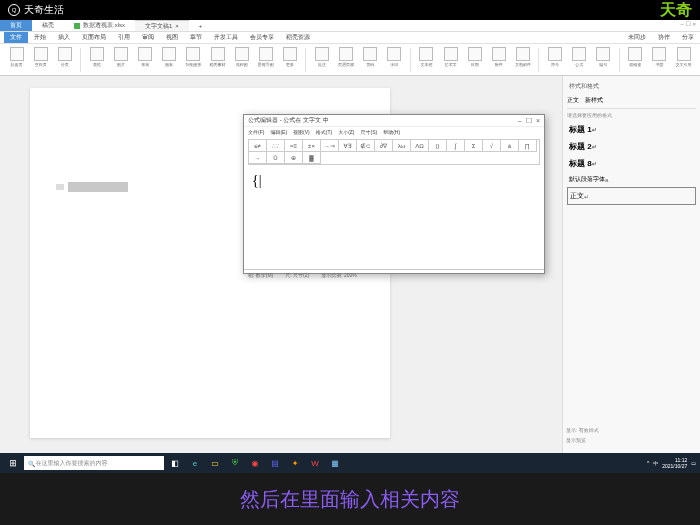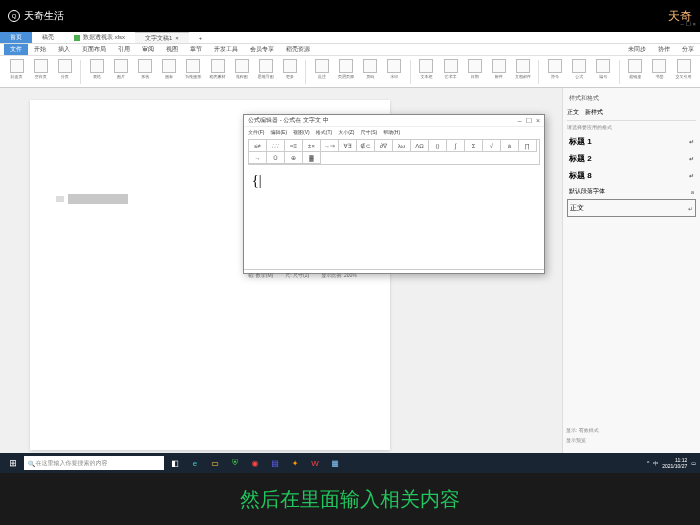--- a/index.html
+++ b/index.html
@@ -1,21 +1,21 @@
 <!DOCTYPE html>
 <html><head>
 <meta charset="utf-8">
 <style>
 *{margin:0;padding:0;box-sizing:border-box;font-family:"Microsoft YaHei",sans-serif}
 body{width:700px;height:525px;background:#e8e8e8;position:relative;overflow:hidden}
 .screen{position:absolute;top:0;left:0;width:700px;height:525px;background:#f0f0f0}
-.topbar{height:32px;background:#000;display:flex;align-items:center;padding:0 8px;justify-content:space-between}
+.topbar{height:20px;background:#000;display:flex;align-items:center;padding:0 8px;justify-content:space-between}
 .logo{color:#fff;font-size:10px;display:flex;align-items:center;gap:4px}
 .logo-ico{width:12px;height:12px;border:1.5px solid #fff;border-radius:50%;display:flex;align-items:center;justify-content:center;font-size:6px}
-.tr{color:#fdba74;font-size:12px;font-weight:normal}
+.tr{color:#84cc16;font-size:16px;font-weight:bold}
 .tabs{height:12px;background:#fff;display:flex;font-size:6px;border-bottom:1px solid #ddd}
 .tab{padding:0 10px;display:flex;align-items:center;color:#555;gap:3px}
 .tab.blue{background:#4a90d9;color:#fff}
 .tab.green::before{content:"";width:6px;height:6px;background:#4caf50}
 .tab.active{background:#f5f5f5;border-top:1px solid #ccc}
 .ribbon-tabs{height:12px;background:#fff;display:flex;font-size:6px;padding-left:4px;border-bottom:1px solid #e0e0e0;justify-content:space-between}
 .rt-l,.rt-r{display:flex}
 .rtab{padding:0 6px;display:flex;align-items:center;color:#444}
 .rtab.blue{background:#4a90d9;color:#fff}
 .ribbon{height:32px;background:#fff;display:flex;align-items:center;padding:2px 6px;gap:3px;border-bottom:1px solid #ccc}
@@ -24,42 +24,42 @@
 .sep{width:1px;height:24px;background:#e0e0e0;margin:0 2px}
 .workspace{display:flex;height:380px;background:#f0f0f0}
 .doc-area{flex:1;padding:12px 20px;position:relative}
 .doc-page{width:360px;height:350px;background:#fff;box-shadow:0 1px 3px rgba(0,0,0,.15);margin-left:10px;position:relative}
 .sel{position:absolute;top:94px;left:38px;width:60px;height:10px;background:#c8c8c8}
 .sel-ico{position:absolute;top:96px;left:26px;width:8px;height:6px;background:#ddd}
 .side-panel{width:138px;background:#f8f8f8;border-left:1px solid #ddd;padding:4px;font-size:6px}
 .sp-title{font-size:6px;color:#666;padding:2px}
 .sp-tabs{display:flex;gap:6px;margin:3px 0;font-size:6px;border-bottom:1px solid #ddd;padding-bottom:3px}
 .sp-sub{font-size:5px;color:#888;margin:3px 0}
-.style-item{padding:3px 2px;font-size:7px;display:flex;justify-content:space-between;align-items:center}
+.style-item{padding:3px 2px;font-size:7px;display:flex;justify-content:flex-start;align-items:center}
 .style-item.h{font-weight:bold;font-size:8px}
 .chk{color:#666;font-size:6px}
 .sp-bot{position:absolute;bottom:80px;right:6px;width:130px;font-size:5px;color:#888}
 .sp-bot div{padding:2px}
 
 .dialog{position:absolute;top:114px;left:243px;width:302px;height:160px;background:#fff;border:1px solid #888;box-shadow:2px 2px 8px rgba(0,0,0,.3)}
 .dlg-title{height:12px;background:#fff;display:flex;align-items:center;padding:0 4px;font-size:6px;color:#444;justify-content:space-between;border-bottom:1px solid #eee}
 .dlg-ctrl{display:flex;gap:4px;font-size:7px;color:#666}
 .dlg-menu{height:10px;display:flex;font-size:5px;padding:0 4px;gap:6px;color:#444;align-items:center}
 .dlg-tools{display:flex;flex-wrap:wrap;border:1px solid #ccc;margin:2px 4px}
 .dlg-tool{width:18px;height:12px;border-right:1px solid #ccc;border-bottom:1px solid #ccc;font-size:6px;display:flex;align-items:center;justify-content:center;color:#555}
 .dlg-body{flex:1;padding:6px;font-size:12px;height:102px;position:relative}
 .dlg-eq{position:absolute;top:6px;left:8px;font-size:14px;font-family:serif}
 .dlg-status{height:10px;border-top:1px solid #ccc;font-size:5px;display:flex;align-items:center;padding:0 4px;gap:12px;color:#666}
 .statusbar{height:12px;background:#fff;border-top:1px solid #ddd;font-size:5px;display:flex;align-items:center;padding:0 6px;color:#666;gap:8px}
 .taskbar{position:absolute;bottom:52px;left:0;width:700px;height:20px;background:#1a2533;display:flex;align-items:center;padding:0 4px;gap:2px}
 .tb-win{width:18px;height:16px;display:flex;align-items:center;justify-content:center;color:#fff;font-size:9px}
 .tb-search{width:140px;height:14px;background:#fff;font-size:6px;display:flex;align-items:center;padding:0 4px;color:#888}
 .tb-ico{width:18px;height:16px;display:flex;align-items:center;justify-content:center;font-size:8px}
 .tb-right{margin-left:auto;display:flex;align-items:center;gap:4px;color:#fff;font-size:5px}
-.subtitle{position:absolute;bottom:0;left:0;width:700px;height:52px;background:#1a1a1a;display:flex;align-items:center;justify-content:center;color:#22c55e;font-size:20px}
+.subtitle{position:absolute;bottom:0;left:0;width:700px;height:52px;background:#1a1a1a;display:flex;align-items:center;justify-content:center;color:#8b5cf6;font-size:20px}
 .wctrl{position:absolute;top:20px;right:4px;font-size:6px;color:#888;display:flex;gap:4px}
 </style>
 </head>
 <body>
 
 <div class="screen">
   <div class="topbar">
     <div class="logo">
       <span class="logo-ico">Q</span>
       <span>天奇生活</span>

